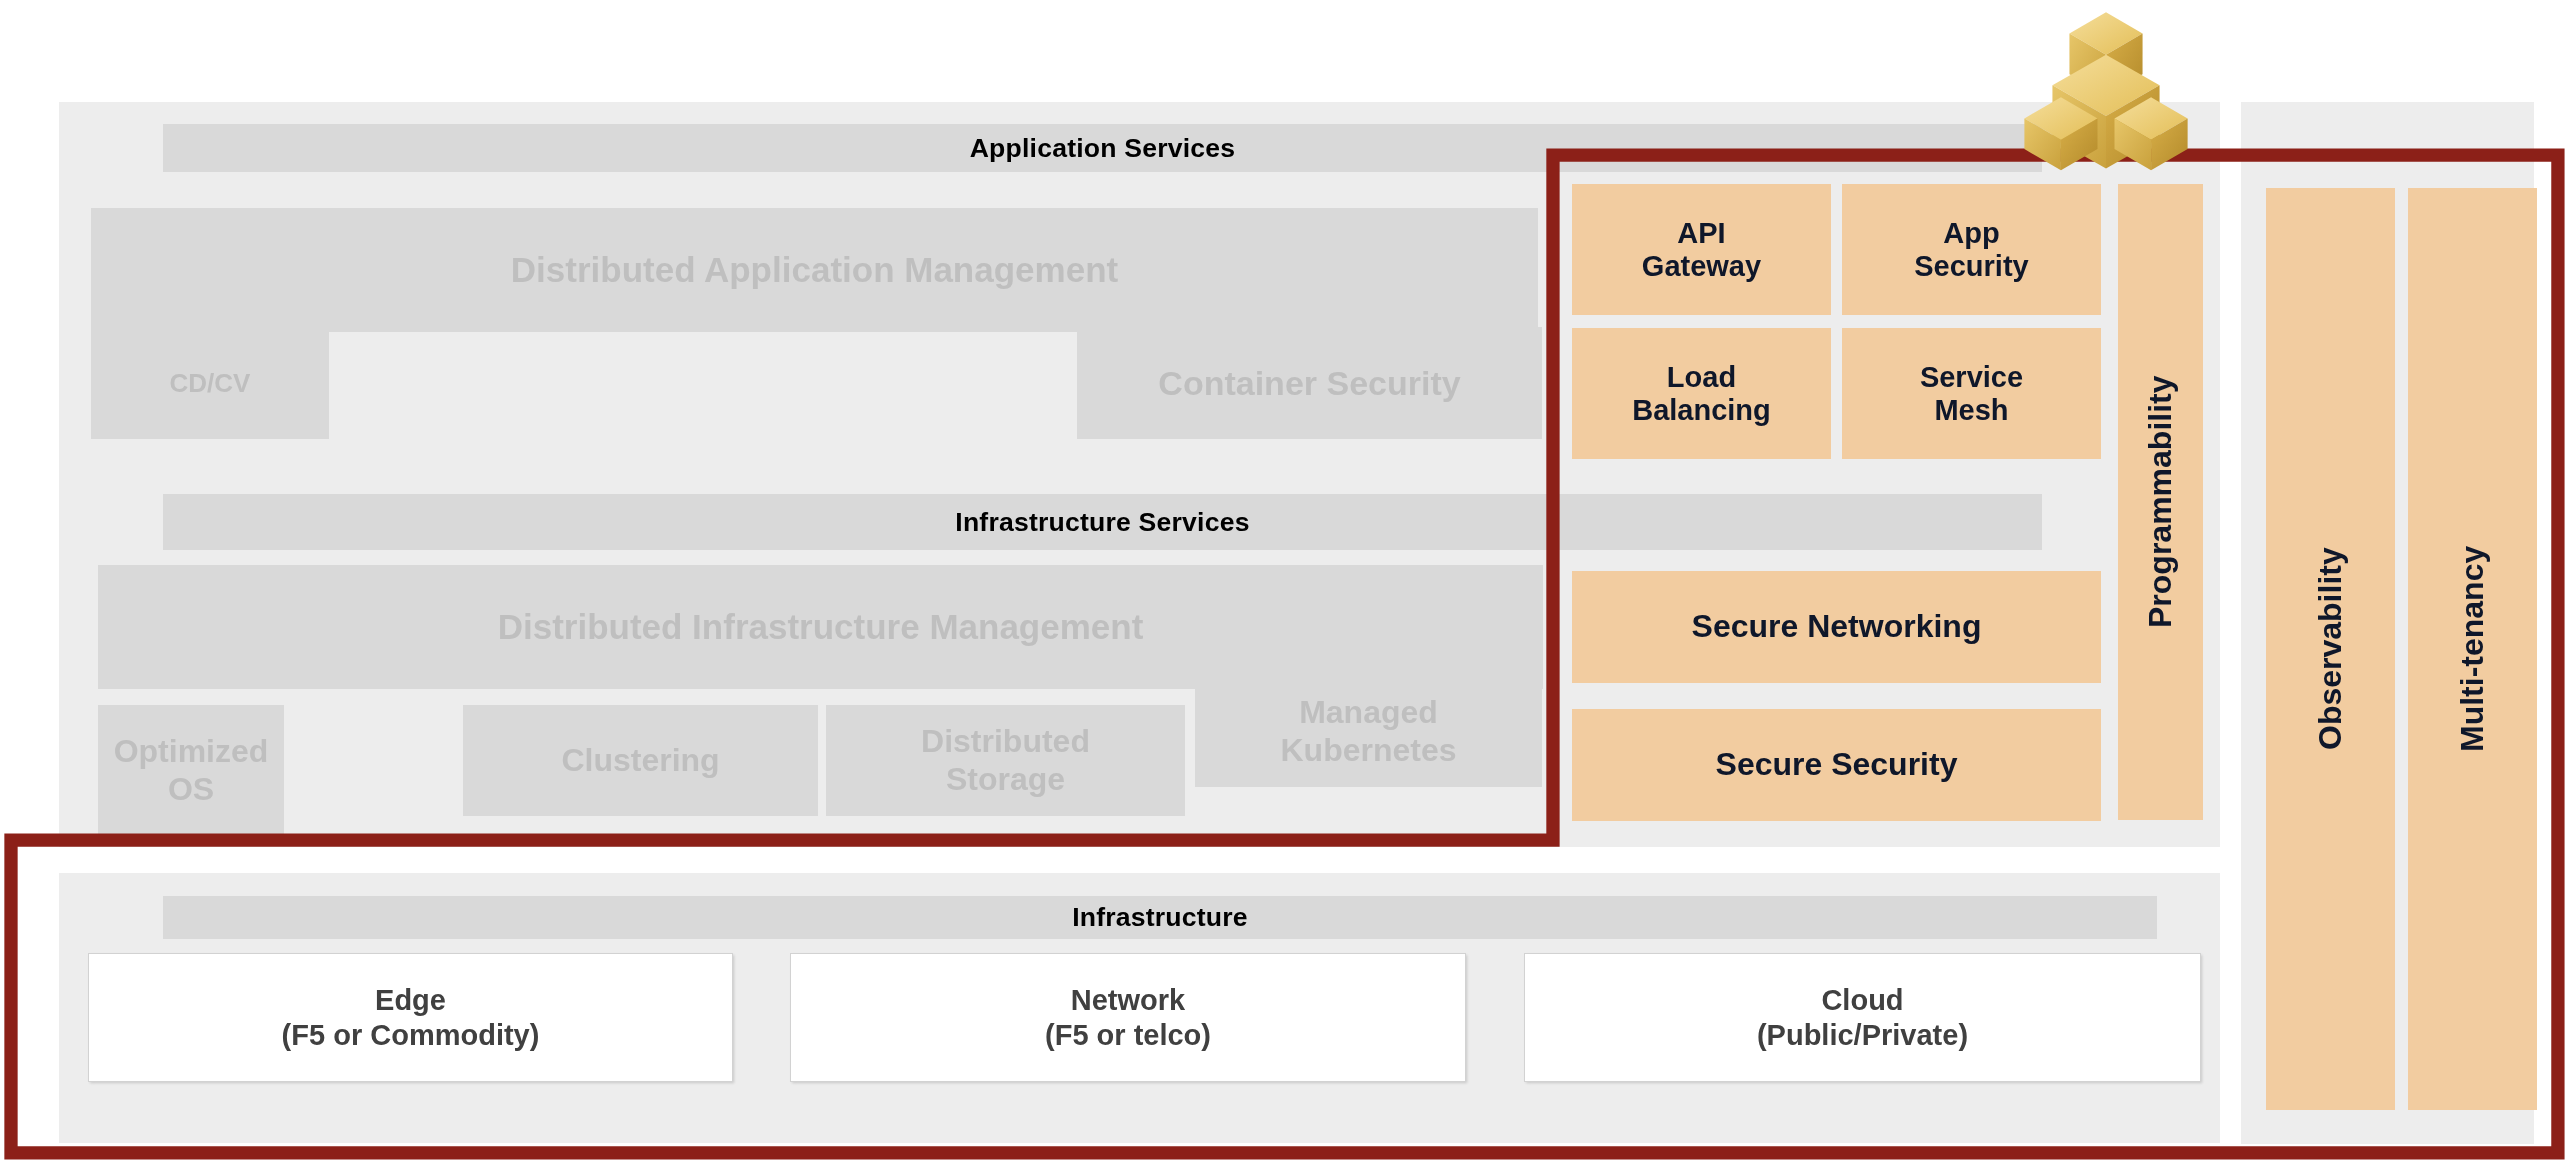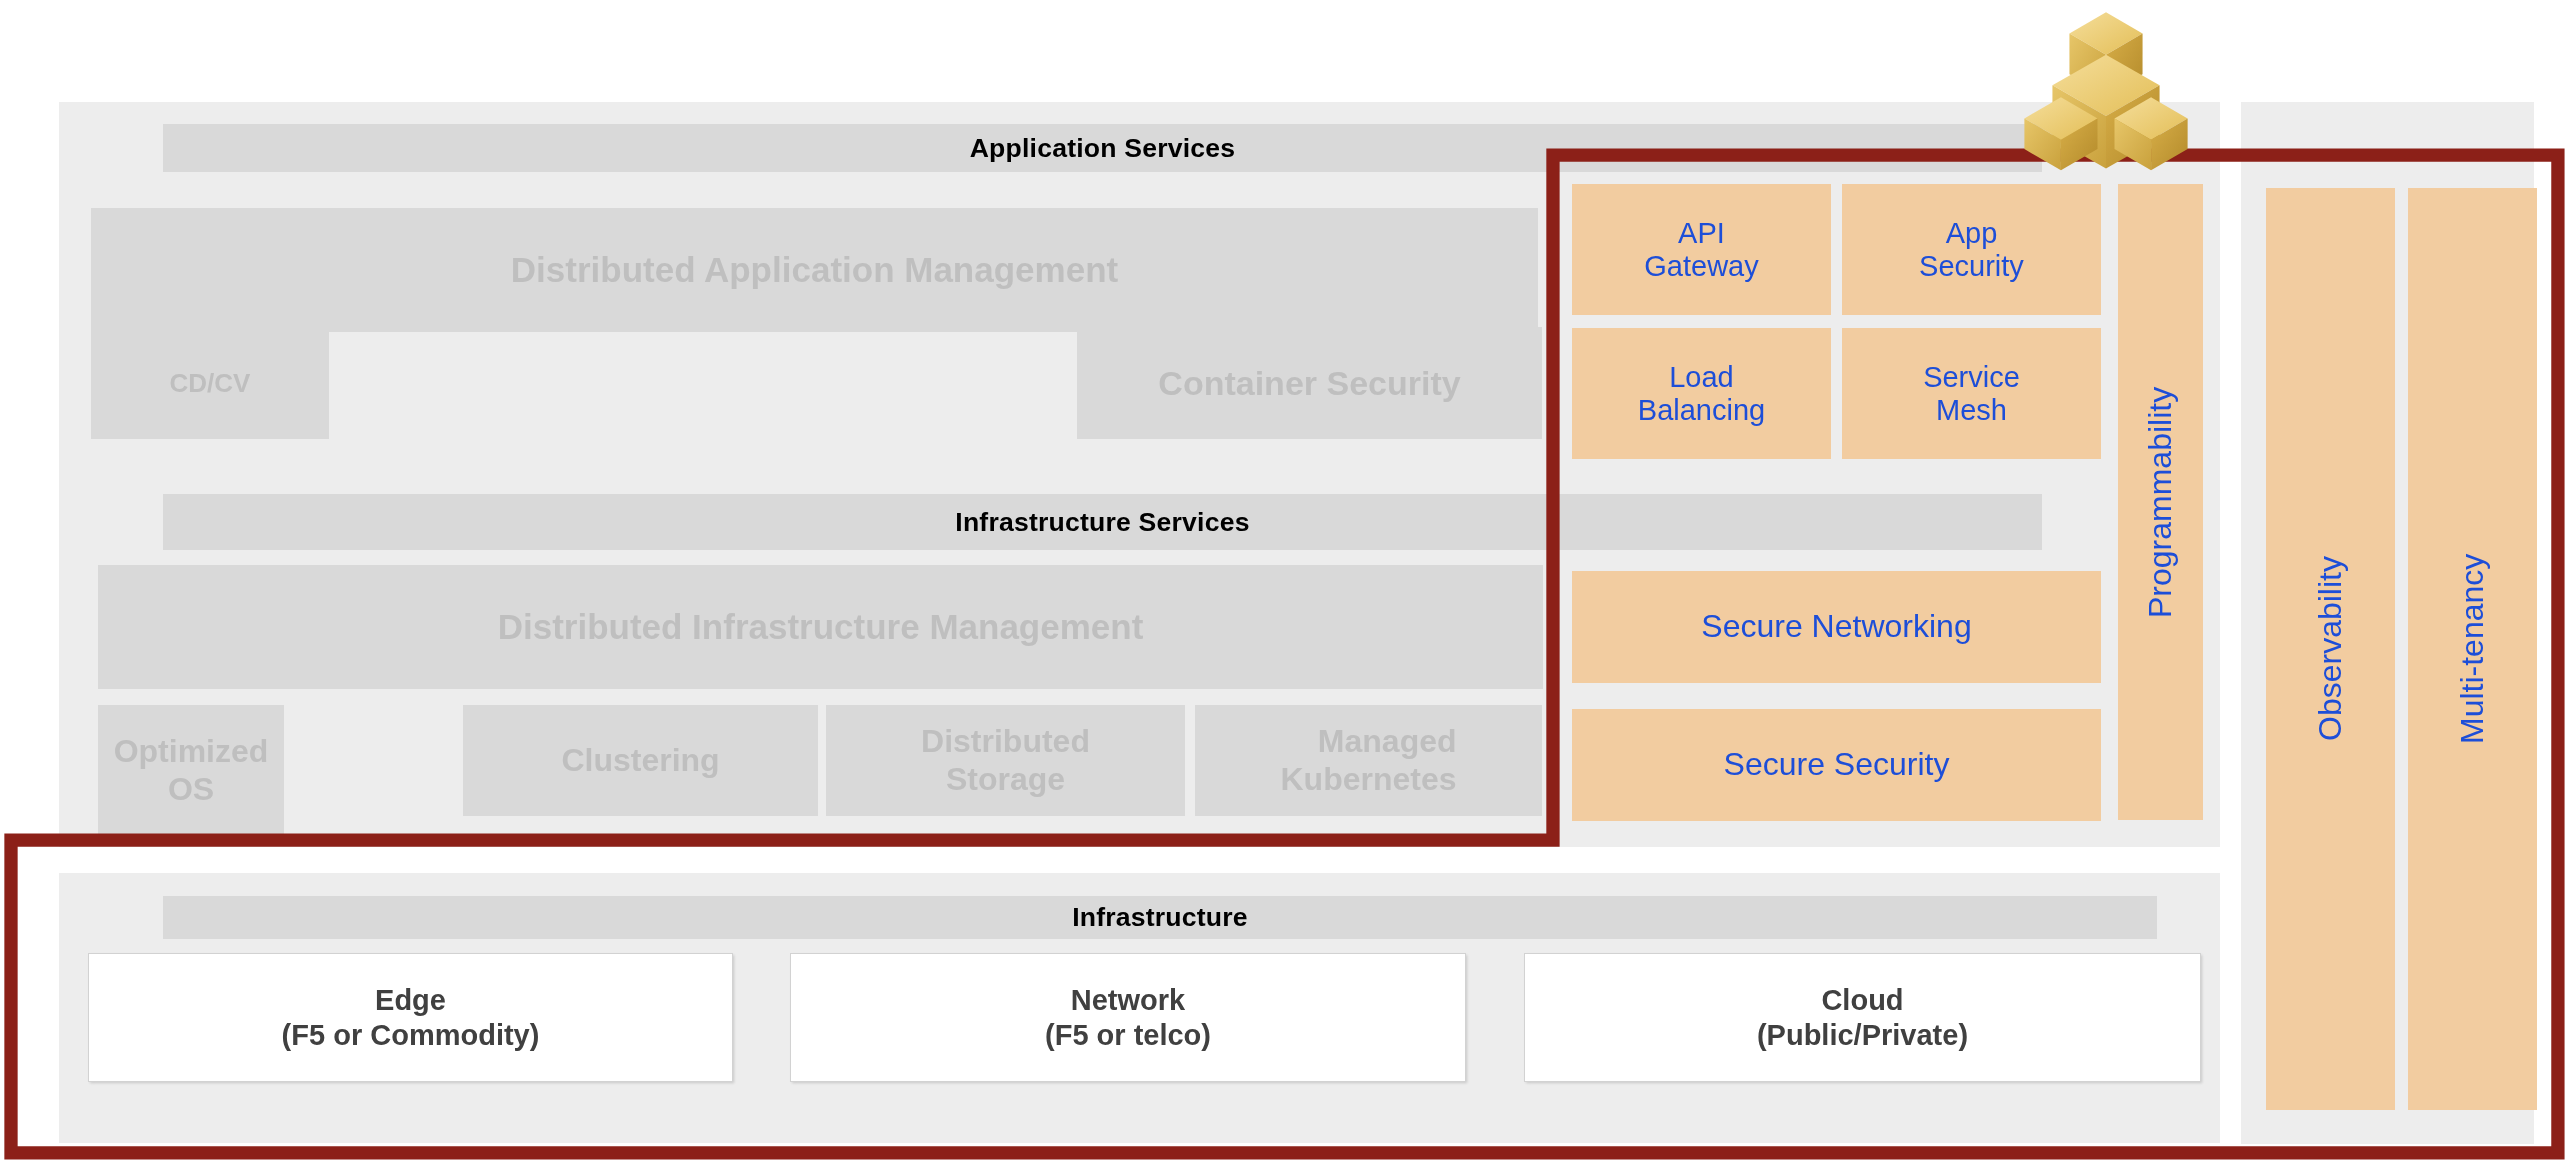--- a/index.html
+++ b/index.html
@@ -45,22 +45,22 @@
     font-weight: bold;
     line-height: 1.18;
   }
   .obox {
     position: absolute;
     background: #f2cca0;
     display: flex;
     align-items: center;
     justify-content: center;
     text-align: center;
-    color: #1d4ed8;
-    font-weight: normal;
+    color: #0f172a;
+    font-weight: bold;
     line-height: 1.12;
     font-size: 29px;
   }
   .obox.vert {
     writing-mode: vertical-rl;
     transform: rotate(180deg);
   }
   .wbox {
     position: absolute;
     background: #ffffff;
@@ -129,21 +129,21 @@
   <div class="gbox" style="left:98px; top:705px; width:186px; height:132px; font-size:32px;">
     <span>Optimized OS</span>
   </div>
   <div class="gbox" style="left:463px; top:705px; width:355px; height:111px; font-size:32px;">
     <span>Clustering</span>
   </div>
   <div class="gbox multiline" style="left:826px; top:705px; width:359px; height:111px; font-size:32px; white-space:pre-line;">
     <span>Distributed
 Storage</span>
   </div>
-  <div class="gbox multiline" style="left:1195px; top:705px; width:347px; height:111px; font-size:32px; white-space:pre-line;text-align:right;">
+  <div class="gbox multiline" style="left:1195px; top:676px; width:347px; height:111px; font-size:32px; white-space:pre-line;">
     <span>Managed
 Kubernetes</span>
   </div>
 
   <div class="obox" style="left:1572px; top:184px; width:259px; height:131px; white-space:pre-line;">
     <span>API
 Gateway</span>
   </div>
   <div class="obox" style="left:1842px; top:184px; width:259px; height:131px; white-space:pre-line;">
     <span>App

